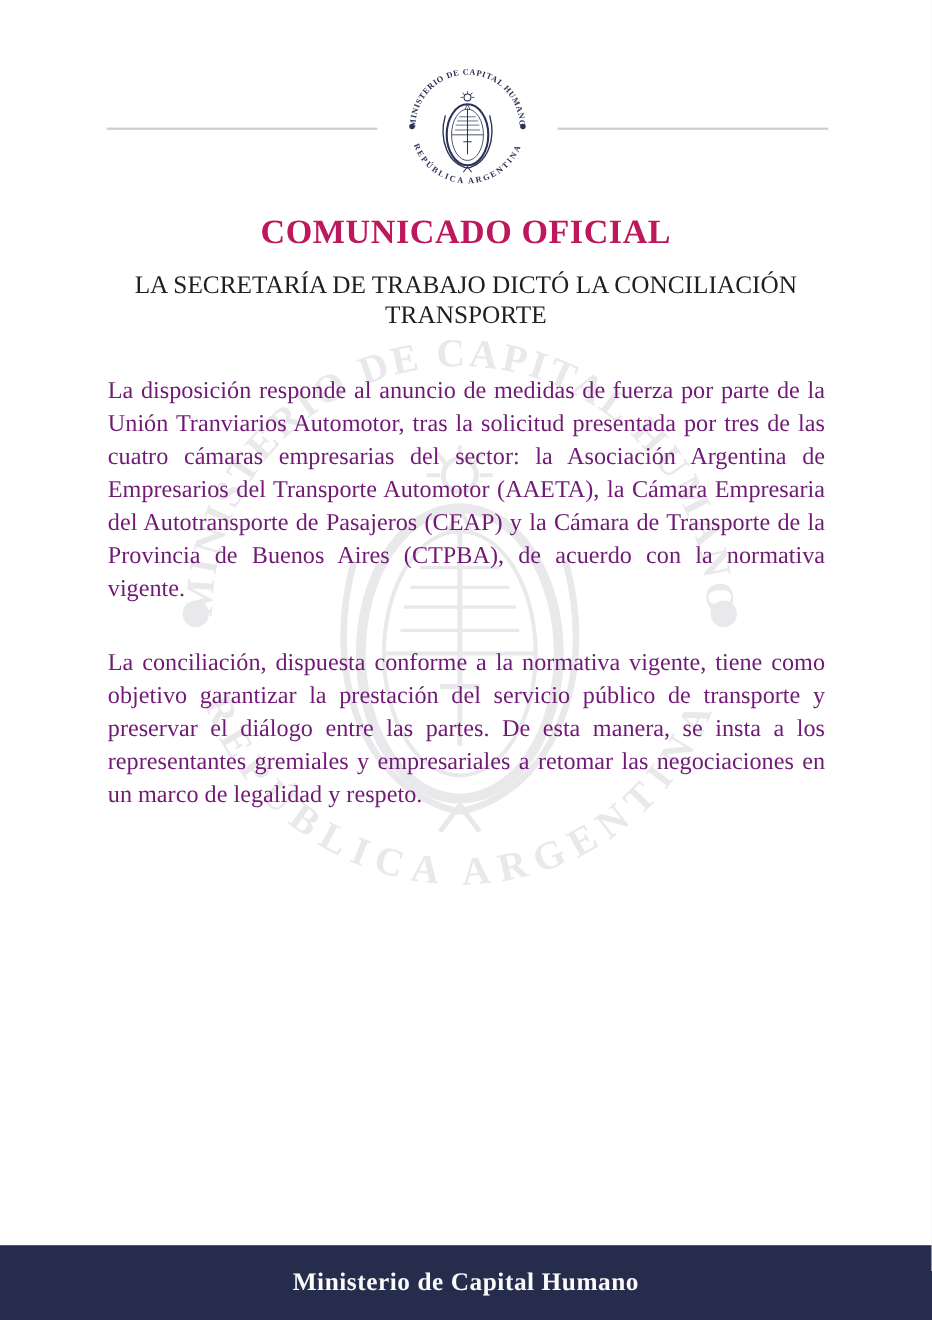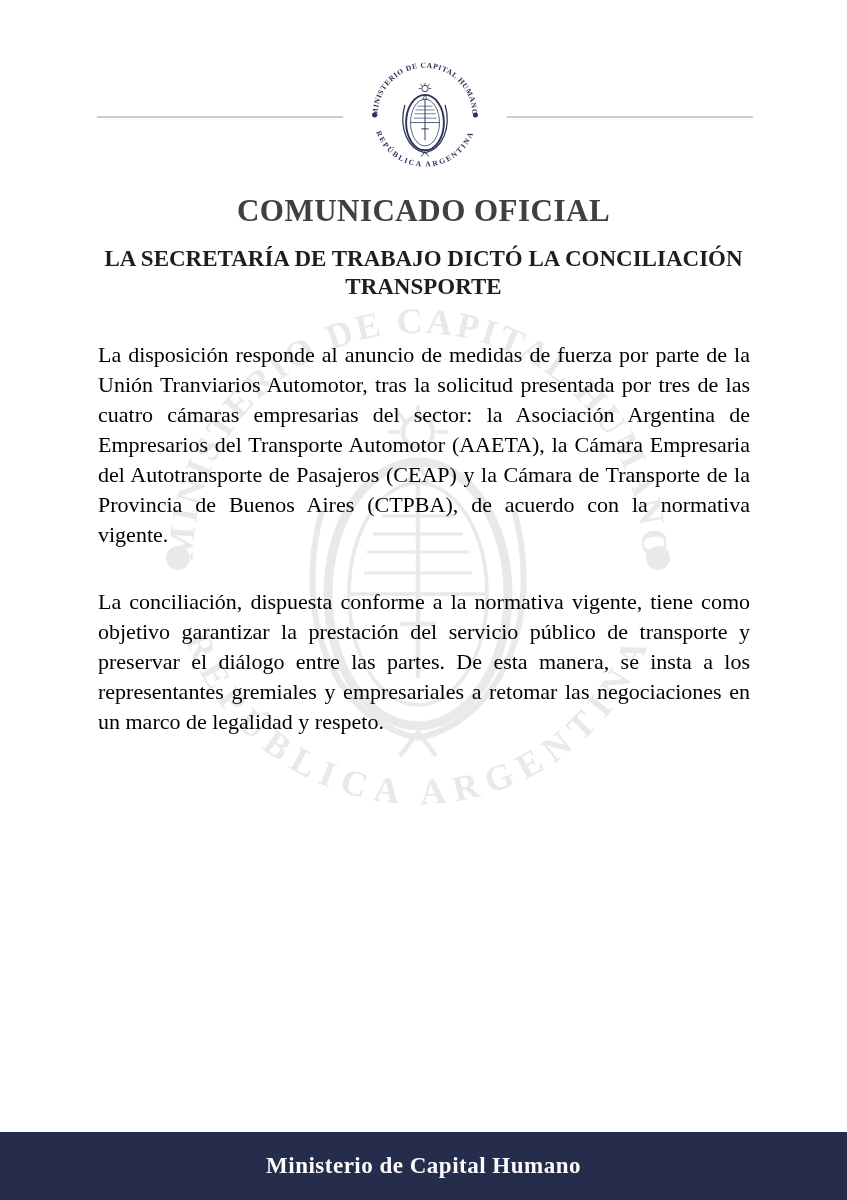--- a/index.html
+++ b/index.html
@@ -36,38 +36,38 @@
     width:126px;height:126px;
     color:#2b3256;
   }
   
   .title{
     position:absolute;
     top:193px;left:0;width:847px;
     text-align:center;
     font-size:31px;font-weight:bold;
     letter-spacing:0.5px;
-    color:#404040;
+    color:#be185d;
   }
   .subtitle{
     position:absolute;
     top:245px;left:0;width:847px;
     text-align:center;
-    font-size:23px;font-weight:bold;
+    font-size:23px;font-weight:normal;
     line-height:28px;
     color:#1e1e1e;
   }
   
   .body-text{
     position:absolute;
     left:98px;top:340px;
     width:652px;
     font-size:22px;
     line-height:30px;
-    color:#000000;
+    color:#701a75;
     text-align:justify;
   }
   .body-text p{margin:0 0 0 0;}
   .body-text p + p{margin-top:37px;}
   
   .footer{
     position:absolute;
     left:0;bottom:0;
     width:847px;height:68px;
     background:#262d4c;

